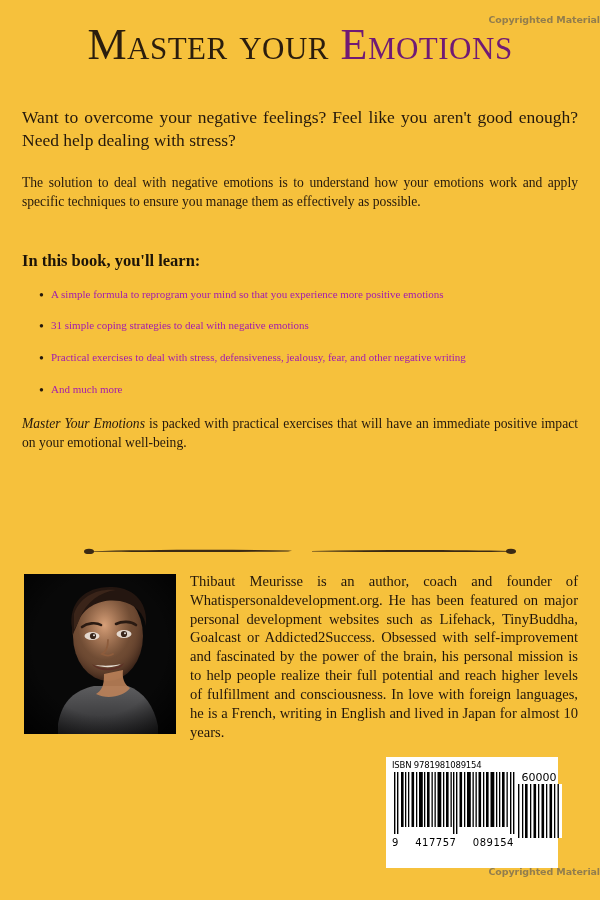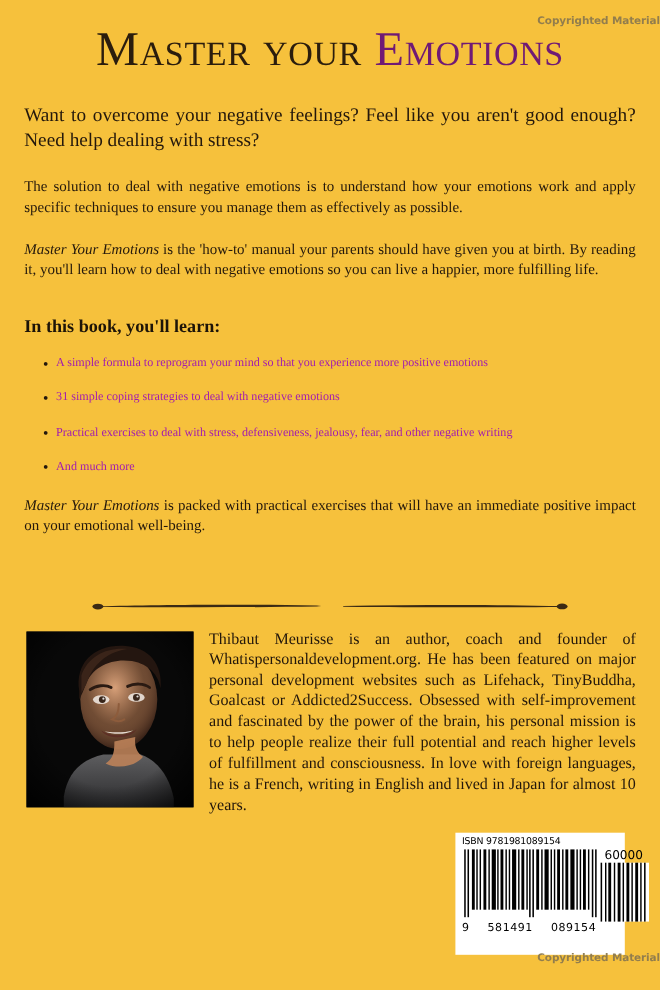--- a/index.html
+++ b/index.html
@@ -62,21 +62,21 @@
     position: absolute;
     left: 22px;
     right: 22px;
     top: 90px;
   }
 
   .lead {
     font-size: 17.5px;
     line-height: 1.32;
     text-align: justify;
-    margin: 3px 0 14px 0;
+    margin: 16px 0 14px 0;
     color: #24180c;
   }
 
   .body-para {
     font-size: 13.6px;
     line-height: 1.35;
     text-align: justify;
     margin: 0 0 12px 0;
     color: #24180c;
   }
@@ -148,26 +148,25 @@
     text-align: justify;
     color: #23170b;
     margin: 0;
   }
 
   
   .barcode-box {
     position: absolute;
     left: 386px;
     top: 757px;
-    width: 154px;
+    width: 172px;
     height: 111px;
     background: #ffffff;
     box-sizing: border-box;
     padding: 4px 6px 2px 6px;
-    margin-left: 28px;
   }
   .isbn-label {
     font-family: "DejaVu Sans", sans-serif;
     font-size: 8.5px;
     color: #000;
     letter-spacing: -0.2px;
     line-height: 1;
     margin-bottom: 2px;
   }
   .barcode-row {
@@ -214,21 +213,20 @@
   <div class="content">
 
     <p class="lead">Want to overcome your negative feelings? Feel like you aren't good enough? Need help dealing with stress?</p>
 
     <div class="spacer-sm"></div>
 
     <p class="body-para">The solution to deal with negative emotions is to understand how your emotions work and apply specific techniques to ensure you manage them as effectively as possible.</p>
 
     <div class="spacer-sm"></div>
 
-    <p class="body-para"><span class="italic-title">Master Your Emotions</span><span> is the 'how-to' manual your parents should have given you at birth. By reading it, you'll learn how to deal with negative emotions so you can live a happier, more fulfilling life.</span></p>
 
     <div class="spacer-md"></div>
 
     <div class="section-head">In this book, you'll learn:</div>
 
     <ul class="learn-list">
       <li>A simple formula to reprogram your mind so that you experience more positive emotions</li>
       <li>31 simple coping strategies to deal with negative emotions</li>
       <li>Practical exercises to deal with stress, defensiveness, jealousy, fear, and other negative writing</li>
       <li>And much more</li>
@@ -330,21 +328,21 @@
               <rect x="104" y="0" width="1.3" height="55"></rect>
             <rect x="107" y="0" width="1.3" height="55"></rect>
               <rect x="110" y="0" width="2.6" height="55"></rect>
             <rect x="114.5" y="0" width="1.3" height="55"></rect>
             <rect x="118" y="0" width="1.4" height="62"></rect>
               <rect x="121" y="0" width="1.4" height="62"></rect>
           </g>
         </svg>
         <div class="bc-digits-row">
           <span class="bc-digits">9</span>
-          <span class="bc-digits">581491</span>
+          <span class="bc-digits">417757</span>
           <span class="bc-digits">089154</span>
         </div>
       </div>
       <div class="bc-addon">
         <div class="addon-num">60000</div>
         <svg width="46" height="54" viewBox="0 0 46 54" xmlns="http://www.w3.org/2000/svg">
           <rect x="0" y="0" width="46" height="54" fill="#fff"></rect>
           <g fill="#000">
             <rect x="2" y="0" width="1.4" height="54"></rect>
             <rect x="6" y="0" width="1.3" height="54"></rect>

